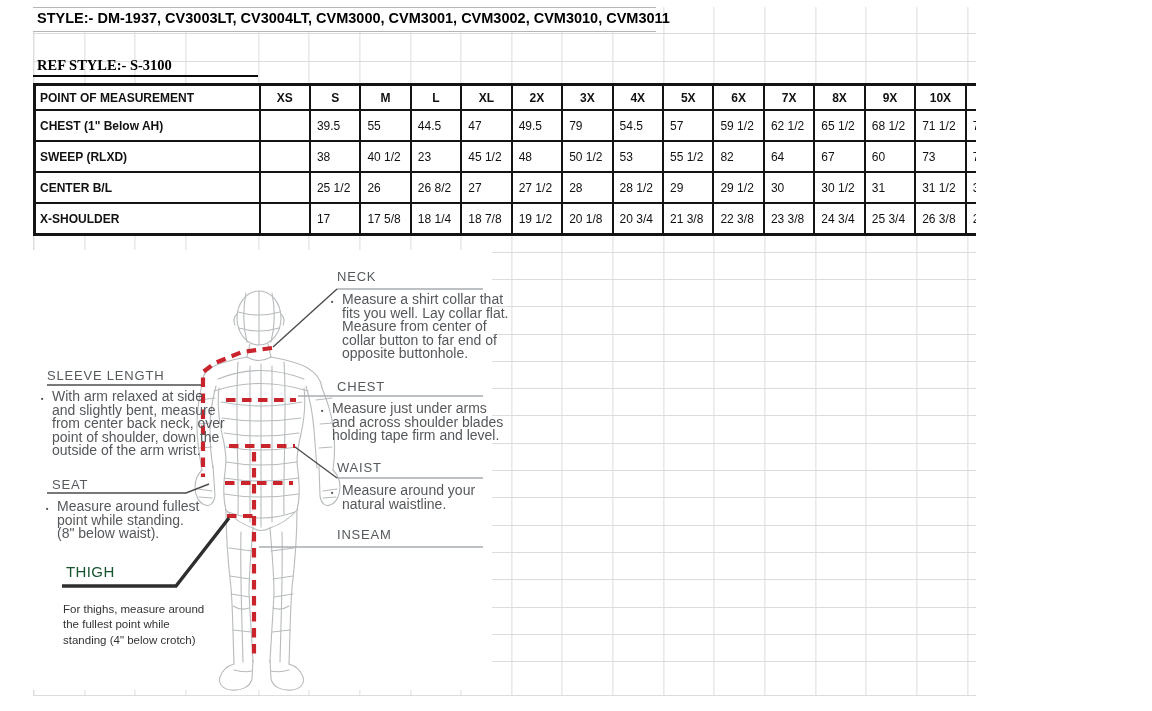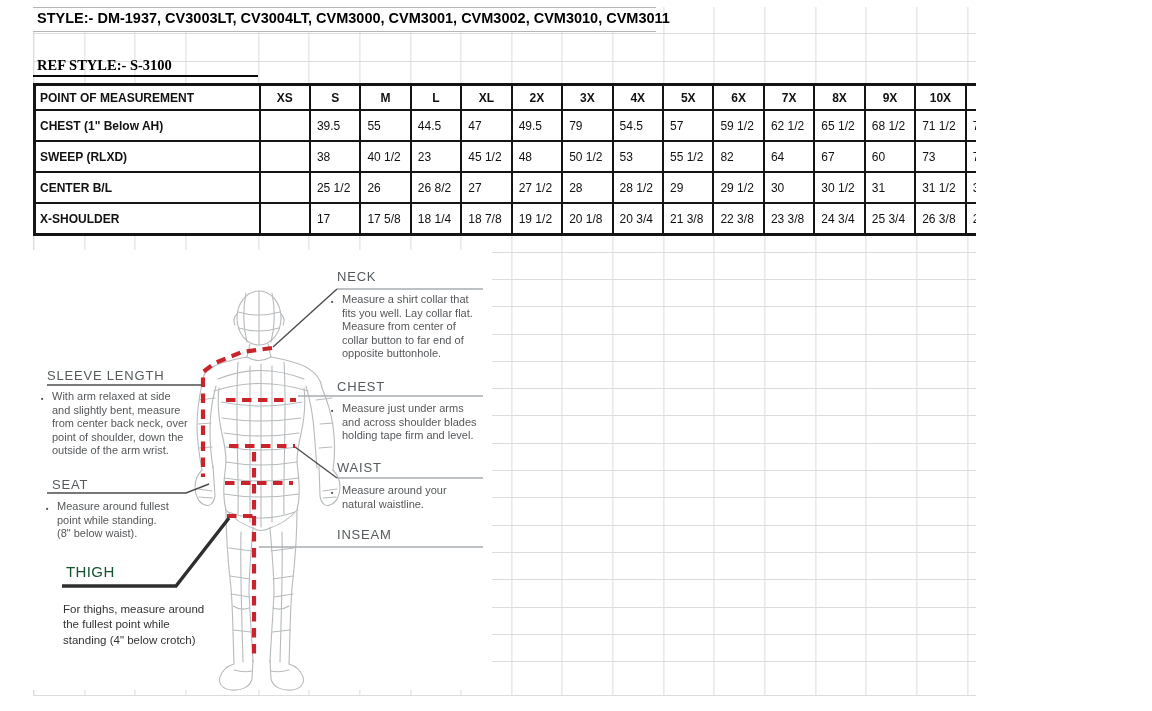--- a/index.html
+++ b/index.html
@@ -50,21 +50,21 @@
   .wire path,.wire ellipse{stroke:var(--wire-gray);fill:none;stroke-width:1.1;stroke-linecap:round;}
   .dash path{stroke:var(--dash-red);fill:none;stroke-width:4.2;stroke-dasharray:9.5 6.5;}
   .rule-gray path{stroke:var(--rule-gray);fill:none;stroke-width:1.4;}
   .leader-dark path{stroke:var(--leader-dark);fill:none;stroke-width:1.4;}
   .leader-thick path{stroke:#2e2e2e;fill:none;stroke-width:3.4;}
 
   
   .ghead{position:absolute;font-size:13px;letter-spacing:0.8px;color:#54595c;white-space:nowrap;}
   .ghead.big{font-size:15px;letter-spacing:0.4px;color:#14532d;}
   .gbody{
-    position:absolute;margin:0;font-size:11px;line-height:13.6px;color:#55585b;
+    position:absolute;margin:0;font-size:14px;line-height:13.6px;color:#55585b;
     white-space:pre;
   }
   .gbody.bulleted::before{
     content:"\25AA";position:absolute;left:-11px;top:2px;font-size:7.5px;color:#4a4a4a;
   }
   .gbody.big{font-size:11.5px;line-height:15.4px;color:#333;margin-top:10px;}
 </style>
 </head>
 <body>
 
@@ -301,21 +301,21 @@
   </svg>
 
   <div class="ghead" style="left:337px;top:269px">NECK</div>
   <p class="gbody bulleted" style="left:342px;top:293px">Measure a shirt collar that
 fits you well. Lay collar flat.
 Measure from center of
 collar button to far end of
 opposite buttonhole.</p>
 
   <div class="ghead" style="left:337px;top:379px">CHEST</div>
-  <p class="gbody bulleted" style="left:342px;top:402px">Measure just under arms
+  <p class="gbody bulleted" style="left:332px;top:402px">Measure just under arms
 and across shoulder blades
 holding tape firm and level.</p>
 
   <div class="ghead" style="left:337px;top:460px">WAIST</div>
   <p class="gbody bulleted" style="left:342px;top:484px">Measure around your
 natural waistline.</p>
 
   <div class="ghead" style="left:337px;top:527px">INSEAM</div>
 
   <div class="ghead" style="left:47px;top:368px">SLEEVE LENGTH</div>

